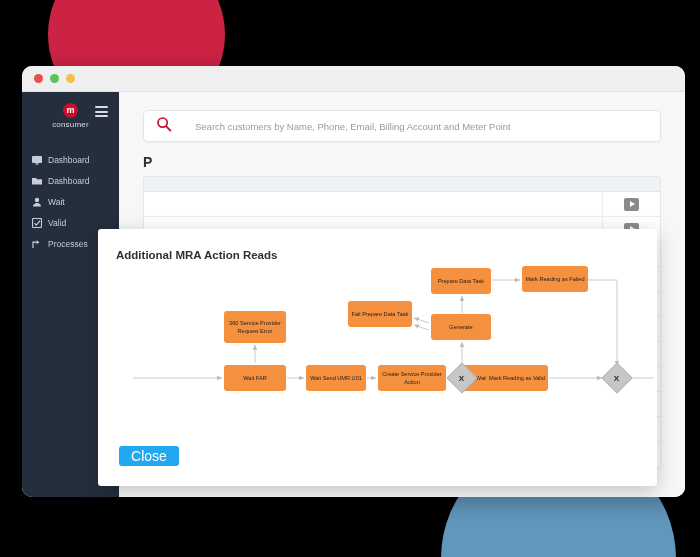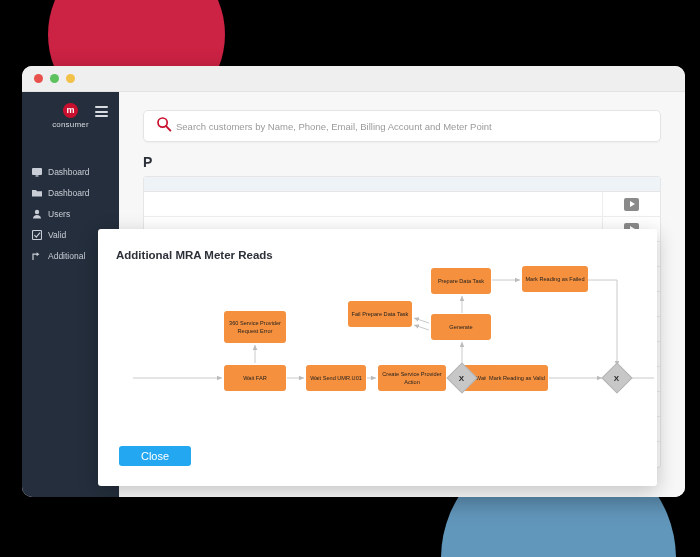--- a/index.html
+++ b/index.html
@@ -49,40 +49,40 @@
     color: #fff; font-size: 9px; font-weight: bold;
     line-height: 15px; text-align: center;
   }
   #brand-name { font-size: 8px; color: #D8DCE2; letter-spacing: .2px; }
   #hamburger {
     position: absolute; right: 11px; top: 14px;
     width: 13px; display: flex; flex-direction: column; gap: 2.5px;
   }
   #hamburger span { display: block; height: 2px; background: #D8DCE2; border-radius: 1px; }
 
-  #nav { margin-top: 32px; }
+  #nav { margin-top: 20px; }
   .nav-item {
     display: flex; align-items: center; gap: 6px;
     padding: 5.5px 0 5.5px 10px;
     font-size: 8.5px; color: #C9CED6; cursor: pointer;
   }
   .nav-item .nav-ico {
     width: 10px; height: 10px; flex: 0 0 10px;
     display: flex; align-items: center; justify-content: center;
     color: #C9CED6;
   }
   .nav-item .nav-ico svg { display: block; }
 
   
   #main { flex: 1; background: #F7F7F7; position: relative; overflow: hidden; }
   #searchbar-wrap { padding: 18px 24px 0 24px; }
   #searchbar {
     height: 32px; background: #fff; border: 1px solid #E4E4E4;
     border-radius: 5px; display: flex; align-items: center;
-    padding: 0 12px; gap: 4px;
+    padding: 0 12px; gap: 23px;
     box-shadow: 0 1px 2px rgba(0,0,0,0.04);
   }
   #search-input {
     border: 0; outline: 0; flex: 1;
     font-family: "Liberation Sans", sans-serif;
     font-size: 9.5px; color: #444; background: transparent;
   }
   #search-input::placeholder { color: #9A9A9A; }
 
   #page-title { padding: 12px 24px 0 24px; font-size: 14px; font-weight: bold; color: #2C3038; }
@@ -122,24 +122,24 @@
     background: #FFFFFF; border-radius: 3px;
     box-shadow: 0 5px 20px rgba(0,0,0,0.22);
     z-index: 40;
   }
   #modal-title {
     position: absolute; left: 18px; top: 20px;
     font-size: 11.5px; font-weight: bold; color: #2C3038;
   }
   #close-btn {
     position: absolute; left: 21px; top: 217px;
-    width: 72px; height: 20px; background: #22A7F0;
+    width: 60px; height: 20px; background: #22A7F0;
     border: 0; border-radius: 3px; color: #fff;
     font-family: "Liberation Sans", sans-serif;
-    font-size: 11px; cursor: pointer;
+    font-size: 14px; cursor: pointer;
   }
 
   
   #flow { position: absolute; left: 0; top: 0; width: 559px; height: 257px; }
   #flow svg { position: absolute; left: 0; top: 0; }
   .node {
     position: absolute; background: #F5903E; border-radius: 3px;
     display: flex; align-items: center; justify-content: center;
     text-align: center; color: #1F1F1F; font-size: 5.6px;
     line-height: 1.45; padding: 2px 3px; cursor: pointer;
@@ -203,39 +203,39 @@
             </span>
             <span>Dashboard</span>
           </div>
           <div class="nav-item">
             <span class="nav-ico">
               <svg width="10" height="10" viewBox="0 0 10 10">
                   <circle cx="5" cy="3" r="2.2" fill="currentColor"></circle>
                   <path d="M1 9.5c0-2.2 1.8-3.5 4-3.5s4 1.3 4 3.5z" fill="currentColor"></path>
                 </svg>
             </span>
-            <span>Users</span>
+            <span>Wait</span>
           </div>
           <div class="nav-item">
             <span class="nav-ico">
               <svg width="10" height="10" viewBox="0 0 10 10">
                   <rect x="0.5" y="0.5" width="9" height="9" rx="1" fill="none" stroke="currentColor" stroke-width="1.1"></rect>
                   <path d="M2.4 5.2l1.9 1.9L8 2.6" fill="none" stroke="currentColor" stroke-width="1.2"></path>
                 </svg>
             </span>
             <span>Valid</span>
           </div>
           <div class="nav-item">
             <span class="nav-ico">
               <svg width="10" height="10" viewBox="0 0 10 10">
                   <path d="M1 9V3.2h4.6" fill="none" stroke="currentColor" stroke-width="1.2"></path>
                   <path d="M4.6 1.2L7.4 3.2 4.6 5.2z" fill="currentColor"></path>
                 </svg>
             </span>
-            <span>Additional</span>
+            <span>Processes</span>
           </div>
         </div>
       </div>
 
       <div id="main">
 
         <div id="searchbar-wrap">
           <div id="searchbar">
             <span>
               <svg width="16" height="16" viewBox="0 0 16 16">
@@ -319,21 +319,21 @@
                   <span class="play-btn"></span>
                 </div>
             </div>
           </div>
         </div>
 
       </div>
     </div>
 
     <div id="modal">
-      <div id="modal-title">Additional MRA Meter Reads</div>
+      <div id="modal-title">Additional MRA Action Reads</div>
 
       <div id="flow">
         <svg width="559" height="257">
           <defs>
             <marker id="ah" markerWidth="7" markerHeight="7" refX="5.6" refY="2.6" orient="auto">
               <path d="M0,0 L5.6,2.6 L0,5.2 z" fill="#BBBBBB"></path>
             </marker>
           </defs>
           <g stroke="#C4C4C4" stroke-width="0.9" fill="none" marker-end="url(#ah)">
 

